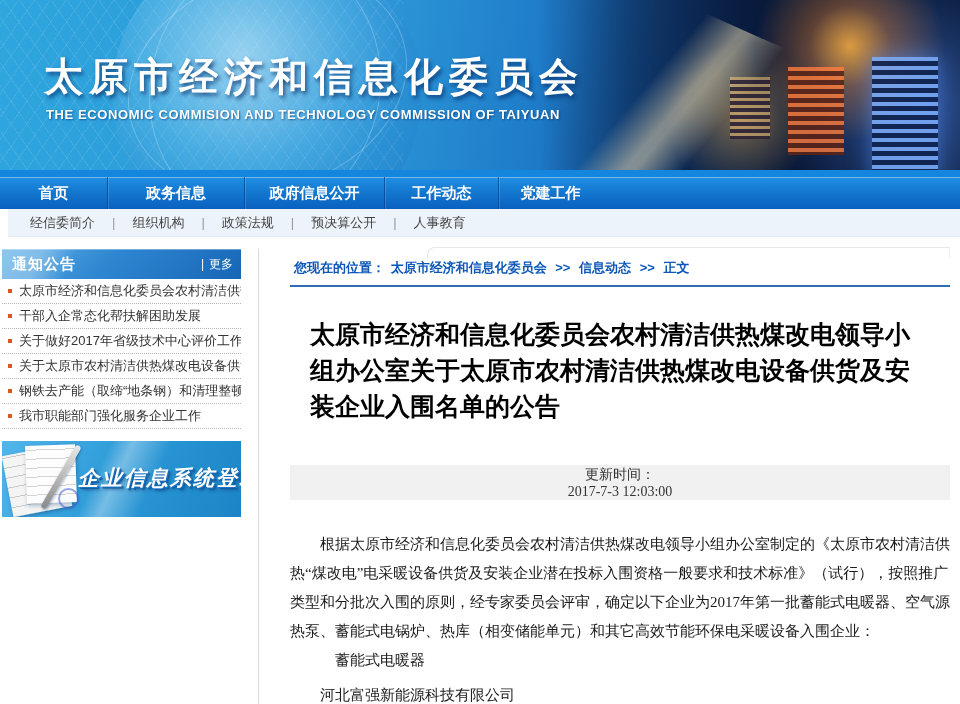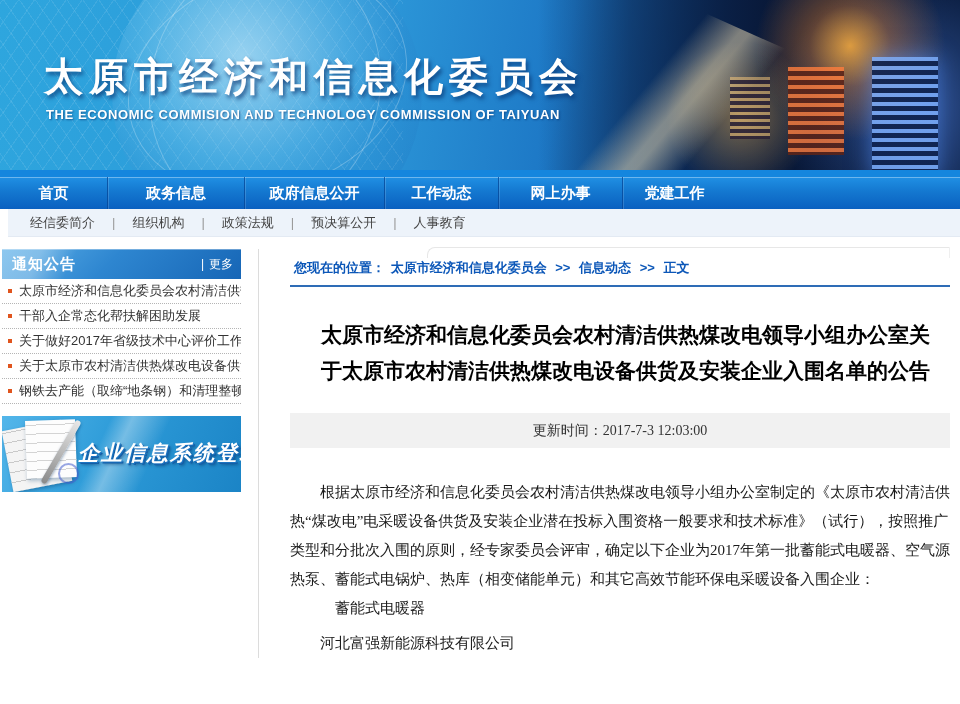--- a/index.html
+++ b/index.html
@@ -102,25 +102,25 @@
     text-shadow:1px 1px 0 #1a74c2, 2px 2px 0 #155ea6, 3px 3px 3px rgba(0,40,90,.5); }
 
   
   .ghost-box { position:absolute; top:-2px; left:137px; right:0; height:11px; pointer-events:none;
     border-top:1px solid #e7e7e7; border-left:1px solid #e7e7e7; border-right:1px solid #efefef;
     border-top-left-radius:8px; }
   .breadcrumb { padding:10px 0 8px 4px; font-size:13px; font-weight:bold; color:#0c57b8;
     border-bottom:2px solid #2e6cb6; position:relative; z-index:1; }
   .crumb-link { cursor:pointer; margin:0 2px; }
   .crumb-sep { margin:0 3px; }
-  .article-title { width:620px; margin:30px auto 0; text-align:right; color:#000;
-    font-family:"Liberation Serif","DejaVu Serif",serif; font-size:21px; font-weight:bold; line-height:36px; }
-  .meta-bar { margin-top:24px; height:35px; background:#f1f1f1; display:flex; align-items:center;
+  .article-title { width:620px; margin:30px auto 0; text-align:left; color:#000;
+    font-family:"Liberation Serif","DejaVu Serif",serif; font-size:25px; font-weight:bold; line-height:36px; }
+  .meta-bar { margin-top:40px; height:35px; background:#f1f1f1; display:flex; align-items:center;
     justify-content:center; font-size:14px; color:#333;
-    font-family:"Liberation Serif","DejaVu Serif",serif; }
+    font-family:"Liberation Serif","DejaVu Serif",serif;flex-direction:column; }
   .body-text { margin-top:30px; color:#1a1a1a; font-size:15px; line-height:29px;
     font-family:"Liberation Serif","DejaVu Serif",serif; }
   .body-text p { margin:0; }
   .p-indent2 { text-indent:2em; }
   .p-indent3 { text-indent:3em; }
   .p-company { text-indent:2em; margin-top:6px !important; }
 </style>
 </head>
 <body>
 
@@ -139,21 +139,20 @@
   <div class="banner-title">太原市经济和信息化委员会</div>
   <div class="banner-subtitle">THE ECONOMIC COMMISION AND TECHNOLOGY COMMISSION OF TAIYUAN</div>
   <div class="banner-strip"></div>
 </div>
 
 <div class="navbar">
   <div class="nav-item w1">首页</div>
   <div class="nav-item w2">政务信息</div>
   <div class="nav-item w3">政府信息公开</div>
   <div class="nav-item w4">工作动态</div>
-  <div class="nav-item w5">网上办事</div>
   <div class="nav-item w6">党建工作</div>
 </div>
 
 <div class="subnav">
   <span class="subnav-item">经信委简介</span>
   <span class="subnav-sep">|</span>
   <span class="subnav-item">组织机构</span>
   <span class="subnav-sep">|</span>
   <span class="subnav-item">政策法规</span>
   <span class="subnav-sep">|</span>
@@ -182,20 +181,24 @@
         <i class="bullet"></i>
         <span>关于做好2017年省级技术中心评价工作的通</span>
       </li>
       <li class="notice-item">
         <i class="bullet"></i>
         <span>关于太原市农村清洁供热煤改电设备供货及</span>
       </li>
       <li class="notice-item">
         <i class="bullet"></i>
         <span>钢铁去产能（取缔“地条钢）和清理整顿电</span>
+      </li>
+      <li class="notice-item">
+        <i class="bullet"></i>
+        <span>我市职能部门强化服务企业工作</span>
       </li>
     </ul>
 
     <div class="login-banner">
       <div class="paper"></div>
       <div class="paper2"></div>
       <div class="pen"></div>
       <div class="seal"></div>
       <div class="login-label">企业信息系统登录</div>
     </div>

